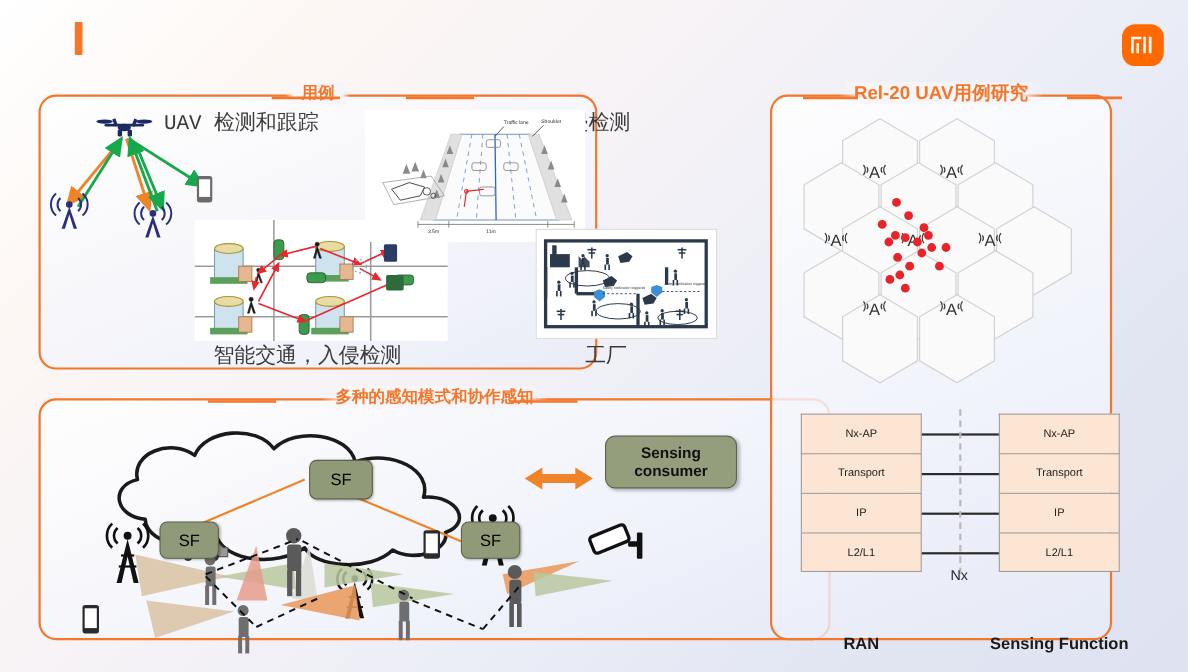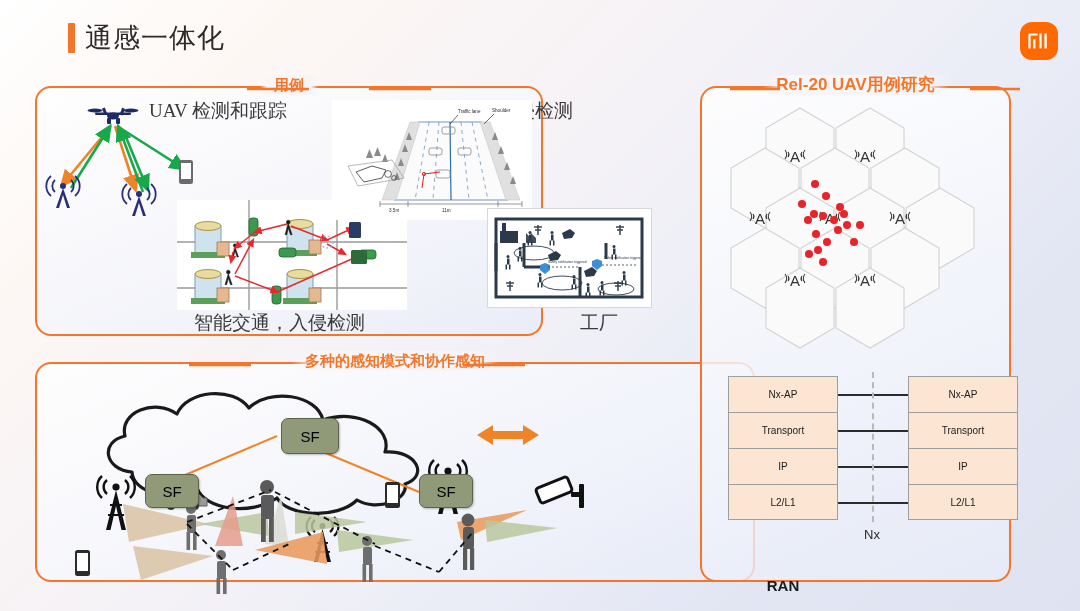--- a/index.html
+++ b/index.html
@@ -58,21 +58,21 @@
   #panel-usecase { left: 35px; top: 86px; width: 508px; height: 250px; }
   #panel-sensing { left: 35px; top: 362px; width: 720px; height: 220px; }
   #panel-rel20   { left: 700px; top: 86px; width: 311px; height: 496px; }
 
   
   .cn-label {
     position: absolute;
     color: #3a3a3a;
     font-size: 19px;
     white-space: nowrap;
-    font-family: Liberation Serif, serif;
+    font-family: Liberation Mono, monospace;
   }
 
   .fig {
     position: absolute;
     background: #ffffff;
     box-sizing: border-box;
   }
 
   
   .sf-box {
@@ -128,21 +128,20 @@
     position: absolute; font-size: 13px; color: #2b2b2b;
   }
 
   svg { overflow: visible; }
 </style>
 </head>
 <body>
 
 <div class="header">
   <div class="title-bar"></div>
-  <div class="title-text">通感一体化</div>
 </div>
 
 <div class="mi-logo">
   <svg width="24" height="18" viewBox="0 0 24 18" aria-hidden="true">
     <path d="M1.4 1.4 h9.2 v2.2 h-7 v12.8 h-2.2 z" fill="#ffffff"></path>
     <rect x="6.2" y="7.2" width="2.2" height="9.2" fill="#ffffff"></rect>
     <rect x="12.4" y="1.4" width="2.2" height="15" fill="#ffffff"></rect>
     <rect x="17.4" y="1.4" width="2.4" height="15" fill="#ffffff"></rect>
   </svg>
 </div>
@@ -151,21 +150,21 @@
   <div class="panel-title" style="left:50%;">用例</div>
 
   <svg style="position:absolute;left:0;top:-3px;width:640px;height:8px;">
     <line x1="210" y1="4" x2="272" y2="4" stroke="#f3762a" stroke-width="2.4"></line>
     <line x1="332" y1="4" x2="394" y2="4" stroke="#f3762a" stroke-width="2.4"></line>
   </svg>
 
   <div class="cn-label" style="left:112px; top:10px;">UAV 检测和跟踪</div>
   <div class="cn-label" style="left:460px; top:10px;">入侵检测</div>
   <div class="cn-label" style="left:157px; top:222px;">智能交通，入侵检测</div>
-  <div class="cn-label" style="left:495px; top:222px;margin-left:48px;">工厂</div>
+  <div class="cn-label" style="left:495px; top:222px;">工厂</div>
 
   <svg style="position:absolute;left:14px;top:8px;width:190px;height:120px;">
 
     <g fill="#1d2a63">
       <ellipse cx="62" cy="20" rx="6" ry="3.4"></ellipse>
       <rect x="44" y="16.5" width="36" height="2.6" rx="1.3"></rect>
       <rect x="52" y="12" width="3" height="7" transform="rotate(-20 53 15)"></rect>
       <rect x="70" y="12" width="3" height="7" transform="rotate(20 71 15)"></rect>
       <ellipse cx="44" cy="14.5" rx="7.5" ry="1.9"></ellipse>
       <ellipse cx="80" cy="14.5" rx="7.5" ry="1.9"></ellipse>
@@ -658,20 +657,26 @@
   <div class="sf-box" style="left:244px; top:54px; width:56px; height:34px;">SF</div>
   <div class="sf-box" style="left:108px; top:110px; width:52px; height:32px;">SF</div>
   <div class="sf-box" style="left:382px; top:110px; width:52px; height:32px;">SF</div>
 
   <svg style="position:absolute;left:440px;top:58px;width:72px;height:30px;">
     <g fill="#ef8327">
       <path d="M0 13 L16 3 v6 h30 v-6 l16 10 l-16 10 v-6 h-30 v6 z"></path>
     </g>
   </svg>
 
+  <div class="consumer-box" style="left:513px; top:32px; width:118px; height:46px;">
+    <div>
+      <div>Sensing</div>
+      <div>consumer</div>
+    </div>
+  </div>
 </div>
 
 <div class="panel" id="panel-rel20">
   <div class="panel-title big" style="left:50%;">Rel-20 UAV用例研究</div>
   <svg style="position:absolute;left:0;top:-3px;width:345px;height:8px;">
     <line x1="28" y1="4" x2="78" y2="4" stroke="#f3762a" stroke-width="2.4"></line>
     <line x1="268" y1="4" x2="318" y2="4" stroke="#f3762a" stroke-width="2.4"></line>
   </svg>
 
   <svg style="position:absolute;left:20px;top:14px;width:305px;height:252px;" viewBox="0 0 305 252">
@@ -797,16 +802,17 @@
     <div class="stack-cell">IP</div>
     <div class="stack-cell">L2/L1</div>
   </div>
 
   <div class="stack-link" style="left:136px; top:306px; width:70px;"></div>
   <div class="stack-link" style="left:136px; top:342px; width:70px;"></div>
   <div class="stack-link" style="left:136px; top:378px; width:70px;"></div>
   <div class="stack-link" style="left:136px; top:414px; width:70px;"></div>
 
   <div class="nx-dash" style="left:170px; top:284px; height:150px;"></div>
-  <div class="nx-label" style="left:162px; top:439px;text-align:center;">Nx</div>
+  <div class="nx-label" style="left:162px; top:427px;text-align:center;">Nx</div>
 
   <div class="stack-foot" style="left:26px; top:464px; width:110px;">RAN</div>
+  <div class="stack-foot" style="left:176px; top:464px; width:170px;">Sensing Function</div>
 </div>
 
 </body></html>

